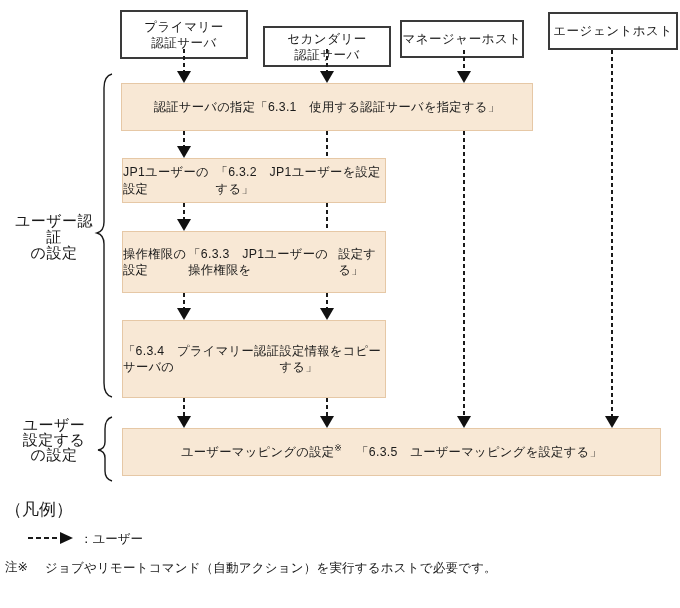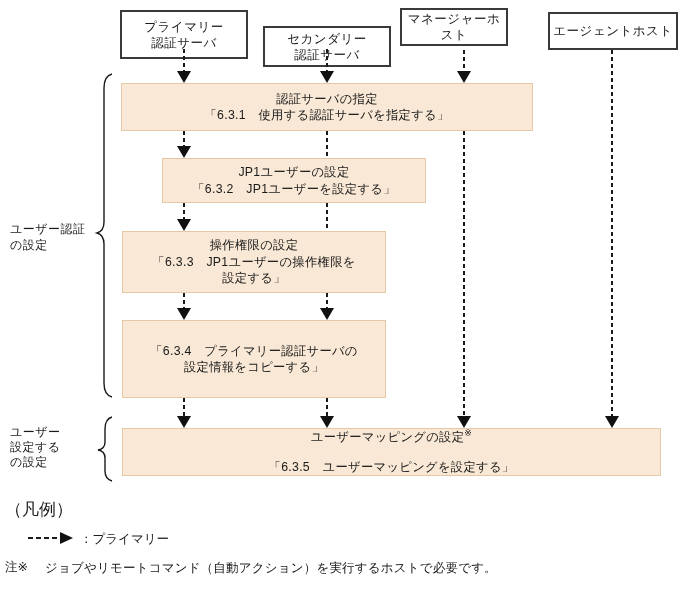--- a/index.html
+++ b/index.html
@@ -9,22 +9,22 @@
     color:#1a1a1a;overflow:hidden;
   }
   .host-box{
     position:absolute;box-sizing:border-box;background:#ffffff;
     border:2px solid #3a3a3a;display:flex;flex-direction:column;
     align-items:center;justify-content:center;text-align:center;
     font-size:12.5px;line-height:16px;letter-spacing:.5px;
   }
   .step-box{
     position:absolute;box-sizing:border-box;background:#F8E8D5;
-    border:1px solid #E6C8A6;display:flex;flex-direction:column;
-    align-items:center;justify-content:center;text-align:right;
+    border:1px solid #E6C8A6;display:flex;flex-direction:row;
+    align-items:center;justify-content:center;text-align:left;
     font-size:12.3px;line-height:16.5px;letter-spacing:.3px;
   }
   .step-box sup{font-size:9px;vertical-align:super;line-height:0;}
   .vdash{
     position:absolute;width:2px;
     background:repeating-linear-gradient(to bottom,#1a1a1a 0 4px,transparent 4px 7px);
   }
   .hdash{
     position:absolute;height:2px;
     background:repeating-linear-gradient(to right,#1a1a1a 0 5px,transparent 5px 8px);
@@ -33,22 +33,22 @@
     position:absolute;width:0;height:0;
     border-left:7px solid transparent;border-right:7px solid transparent;
     border-top:12px solid #111111;
   }
   .arrow-right{
     position:absolute;width:0;height:0;
     border-top:6.5px solid transparent;border-bottom:6.5px solid transparent;
     border-left:13px solid #111111;
   }
   .group-label{
-    position:absolute;width:88px;
-    font-size:12px;letter-spacing:.5px;margin-top:8px;
+    position:absolute;width:88px;text-align:center;
+    font-size:15px;letter-spacing:.5px;
   }
   .g1{line-height:16px;}
   .g2{line-height:15px;}
   .overlay{position:absolute;left:0;top:0;pointer-events:none;}
   .legend-heading{position:absolute;left:5px;top:498px;font-size:17px;}
   .legend-label{position:absolute;left:80px;top:531px;font-size:12.5px;}
   .note-marker{position:absolute;left:5px;top:559px;font-size:12.5px;}
   .note-body{position:absolute;left:45px;top:559px;font-size:12.5px;line-height:18.5px;letter-spacing:.2px;}
 </style>
 </head>
@@ -57,32 +57,32 @@
 <div class="canvas">
 
   <div class="host-box" style="left:120px;top:10px;width:128px;height:49px;">
     <div>プライマリー</div>
     <div>認証サーバ</div>
   </div>
   <div class="host-box" style="left:263px;top:8px;width:128px;height:41px;margin-top:18px;">
     <div>セカンダリー</div>
     <div>認証サーバ</div>
   </div>
-  <div class="host-box" style="left:400px;top:8px;width:108px;height:38px;">
+  <div class="host-box" style="left:400px;top:20px;width:124px;height:38px;">
     <div>マネージャーホスト</div>
   </div>
   <div class="host-box" style="left:548px;top:12px;width:130px;height:38px;">
     <div>エージェントホスト</div>
   </div>
 
   <div class="step-box" style="left:121px;top:83px;width:412px;height:48px;">
     <div>認証サーバの指定</div>
     <div>「6.3.1　使用する認証サーバを指定する」</div>
   </div>
-  <div class="step-box" style="left:122px;top:158px;width:264px;height:45px;margin-left:40px;">
+  <div class="step-box" style="left:122px;top:158px;width:264px;height:45px;">
     <div>JP1ユーザーの設定</div>
     <div>「6.3.2　JP1ユーザーを設定する」</div>
   </div>
   <div class="step-box" style="left:122px;top:231px;width:264px;height:62px;">
     <div>操作権限の設定</div>
     <div>「6.3.3　JP1ユーザーの操作権限を</div>
     <div>設定する」</div>
   </div>
   <div class="step-box" style="left:122px;top:320px;width:264px;height:78px;">
     <div>「6.3.4　プライマリー認証サーバの</div>
@@ -132,20 +132,20 @@
   </div>
   <div class="group-label g2" style="left:10px;top:417px;">
     <div>ユーザー</div>
     <div>設定する</div>
     <div>の設定</div>
   </div>
 
   <div class="legend-heading">（凡例）</div>
   <div class="hdash" style="left:28px;top:537px;width:32px;"></div>
   <div class="arrow-right" style="left:60px;top:531.5px;"></div>
-  <div class="legend-label">：プライマリー</div>
+  <div class="legend-label">：ユーザー</div>
 
   <div class="note-marker">注※</div>
   <div class="note-body">
     <div>ジョブやリモートコマンド（自動アクション）を実行するホストで必要です。</div>
   </div>
 
 </div>
 
 </body></html>

